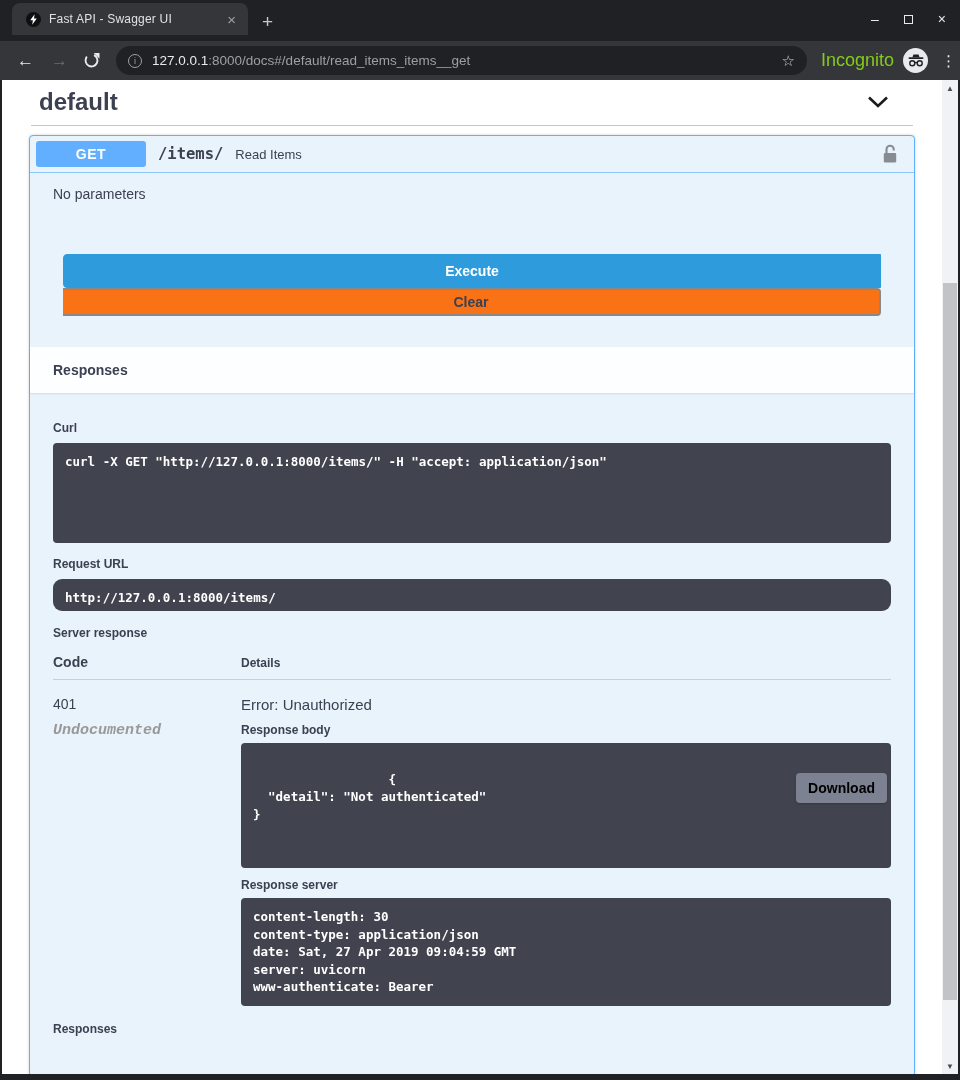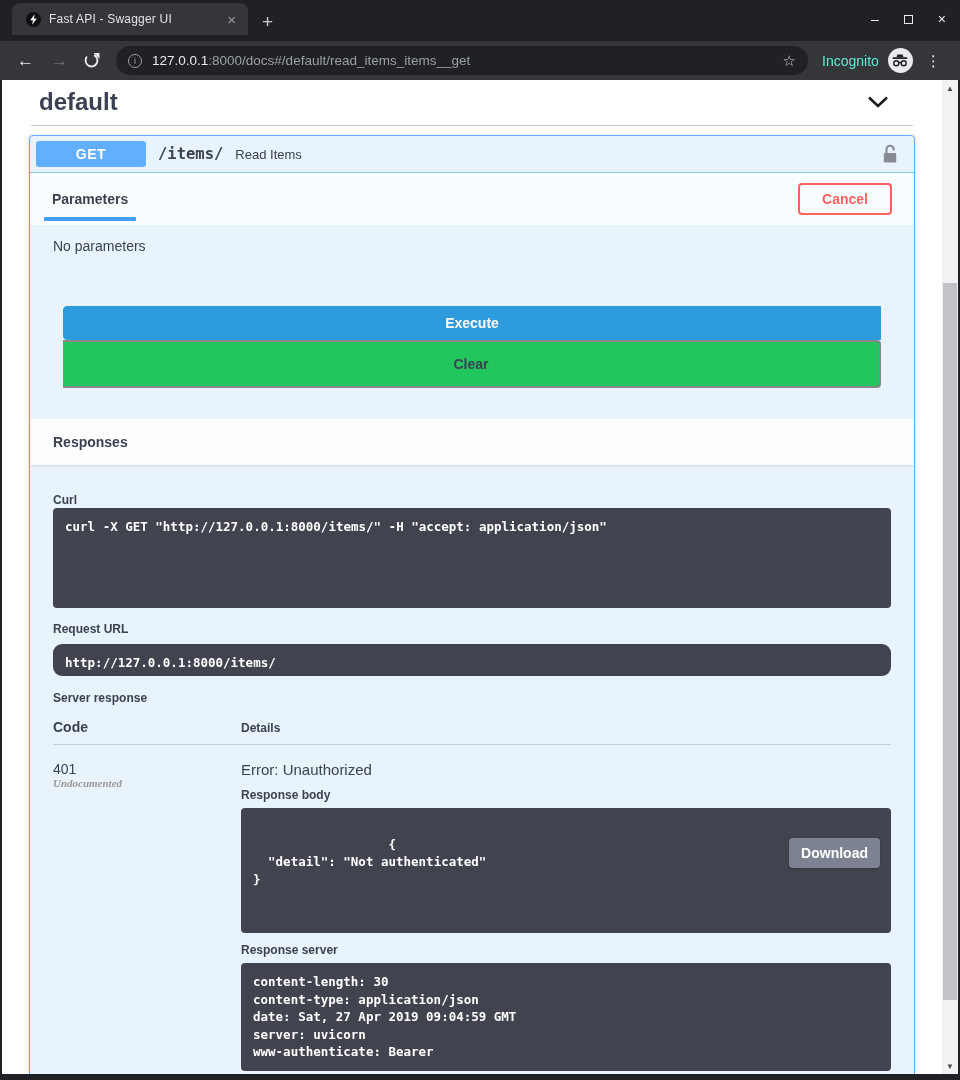--- a/index.html
+++ b/index.html
@@ -27,21 +27,21 @@
   .reload-icon { margin-left:15px; cursor:pointer; display:flex; }
   .url-pill { margin-left:16px; width:692px; height:29px; background:#202124; border-radius:15px;
               display:flex; align-items:center; padding:0 12px; }
   .info-icon { width:14px; height:14px; border:1.5px solid #9aa0a6; border-radius:50%;
                color:#9aa0a6; font-size:9px; font-style:normal; display:flex; align-items:center; justify-content:center;
                margin-right:10px; flex:0 0 auto; cursor:pointer; }
   .url-text { font-size:13.5px; white-space:nowrap; overflow:hidden; flex:1; }
   .url-host { color:#e8eaed; }
   .url-path { color:#9aa0a6; }
   .star-icon { color:#c8cbce; font-size:15px; margin-left:8px; cursor:pointer; }
-  .incog-label { color:#5eead4; font-size:14px; margin-left:14px; }
+  .incog-label { color:#84cc16; font-size:18px; margin-left:14px; }
   .incog-badge { width:25px; height:25px; border-radius:50%; background:#e8eaed; margin-left:9px;
                  display:flex; align-items:center; justify-content:center; }
   .kebab-icon { color:#e8eaed; font-size:15px; margin-left:13px; margin-right:4px; cursor:pointer; }
 
   
   .page { position:absolute; top:80px; left:2px; right:2px; bottom:6px; background:#fff; overflow:hidden; }
   .swagger { position:absolute; left:0; top:0; right:16px; bottom:0; overflow:hidden; color:#3b4151; }
   .wrapper { padding:0 27px; }
 
   .section-head { display:flex; justify-content:space-between; align-items:center; padding:8px 10px 9px; }
@@ -65,49 +65,49 @@
   .tab-item h4 { font-size:14px; font-weight:700; color:#3b4151; }
   .tab-underline { position:absolute; left:-8px; right:-8px; bottom:4px; height:4px; background:#41a0f2; border-radius:1px; }
   .btn-cancel { background:transparent; border:2px solid #ff6060; border-radius:4px; color:#ff6060;
                 font-weight:700; font-size:14px; padding:6px 22px; cursor:pointer; font-family:inherit; }
 
   .no-params-section { padding:13px 23px 30px; font-size:14px; color:#3b4151; }
 
   .execute-wrapper { padding:22px 33px 20px; display:flex;flex-direction:column; }
   .btn-execute { flex:1; background:#2e9bdc; border:1px solid #2e9bdc; color:#fff; font-weight:700;
                  font-size:14px; padding:8px 0; border-radius:4px 0 0 4px; cursor:pointer; font-family:inherit; }
-  .btn-clear { flex:1; background:#22c55e; border:2px solid #888; border-left:none; color:#3b4151; font-weight:700;
-               font-size:14px; padding:14px 0; border-radius:0 4px 4px 0; cursor:pointer; font-family:inherit; }
+  .btn-clear { flex:1; background:#f97316; border:2px solid #888; border-left:none; color:#3b4151; font-weight:700;
+               font-size:14px; padding:4px 0; border-radius:0 4px 4px 0; cursor:pointer; font-family:inherit; }
 
   .op-section-header { margin-top:11px; padding:15px 23px; background:rgba(255,255,255,.85);
                        box-shadow:0 1px 2px rgba(0,0,0,.1); font-size:14px; font-weight:700; color:#3b4151; }
 
   .responses-inner { padding:28px 23px 0; }
   .block-label { font-size:12px; font-weight:700; color:#3b4151; }
   .code-block { background:#41444e; border-radius:4px; color:#fff; font-family:"DejaVu Sans Mono", monospace;
                 font-size:12.5px; font-weight:600; padding:10px 12px; white-space:pre-wrap; word-break:break-all;
                 line-height:1.4; }
-  .curl-block { margin-top:1px; height:100px; }
+  .curl-block { margin-top:8px; height:100px; }
   .requrl-label { margin-top:14px; }
   .requrl-block { margin-top:8px; height:32px;border-radius:9px; }
   .servresp-label { margin-top:15px; }
 
   .resp-table-head { margin-top:14px; display:grid; grid-template-columns:188px 1fr; align-items:end;
                      padding-bottom:9px; border-bottom:1px solid rgba(59,65,81,.2); }
   .col-code { font-size:14px; font-weight:700; color:#3b4151; }
   .col-small { font-size:12px; font-weight:700; color:#3b4151; }
   .resp-row { display:grid; grid-template-columns:188px 1fr; padding-top:16px; }
   .status-code { font-size:14px; color:#3b4151; }
-  .undocumented { font-family:Liberation Serif, serif; font-style:italic; font-weight:600;
-                  font-size:11px; color:#999; margin-top:0; }
+  .undocumented { font-family:Liberation Mono, monospace; font-style:italic; font-weight:600;
+                  font-size:15px; color:#999; margin-top:10px; }
   .error-title { font-size:15px; color:#3b4151; }
   .sub-label { margin-top:10px; }
   .body-block { position:relative; margin-top:6px; min-height:70px; }
-  .download-btn { position:absolute; right:11px; top:30px; background:#7d8293; border:none; border-radius:4px;
-                  color:#ffffff; font-weight:700; font-size:14px; padding:7px 12px; cursor:pointer;
+  .download-btn { position:absolute; right:4px; top:30px; background:#7d8293; border:none; border-radius:4px;
+                  color:#000000; font-weight:700; font-size:14px; padding:7px 12px; cursor:pointer;
                   font-family:"Liberation Sans", sans-serif; box-shadow:0 1px 2px rgba(0,0,0,.2);text-align:center; }
   .headers-block { margin-top:6px; min-height:88px; }
 
   .responses2-label { margin-top:16px; }
 
   
   .scrollbar { position:absolute; top:0; right:0; bottom:0; width:16px; background:#f1f2f3; }
   .scroll-arrow { position:absolute; left:0; width:16px; height:16px; color:#4a4d52; font-size:8px;
                   display:flex; align-items:center; justify-content:center; cursor:pointer; }
   .scroll-arrow.up { top:0; }
@@ -186,27 +186,20 @@
             <span class="op-path">/items/</span>
             <span class="op-desc">Read Items</span>
             <button class="lock-btn">
               <svg width="16" height="20" viewBox="0 0 16 20">
                 <path d="M4.5 9 V5.3 a3.6 3.6 0 0 1 7.2 0 V6.4" fill="none" stroke="#878b92" stroke-width="2.1"></path>
                 <rect x="1.8" y="9" width="12.4" height="9.6" rx="1.4" fill="#878b92"></rect>
               </svg>
             </button>
           </div>
 
-          <div class="tab-header">
-            <div class="tab-item">
-              <h4>Parameters</h4>
-              <div class="tab-underline"></div>
-            </div>
-            <button class="btn-cancel">Cancel</button>
-          </div>
 
           <div class="no-params-section">No parameters</div>
 
           <div class="execute-wrapper">
             <button class="btn-execute">Execute</button>
             <button class="btn-clear">Clear</button>
           </div>
 
           <div class="op-section-header">Responses</div>
 

